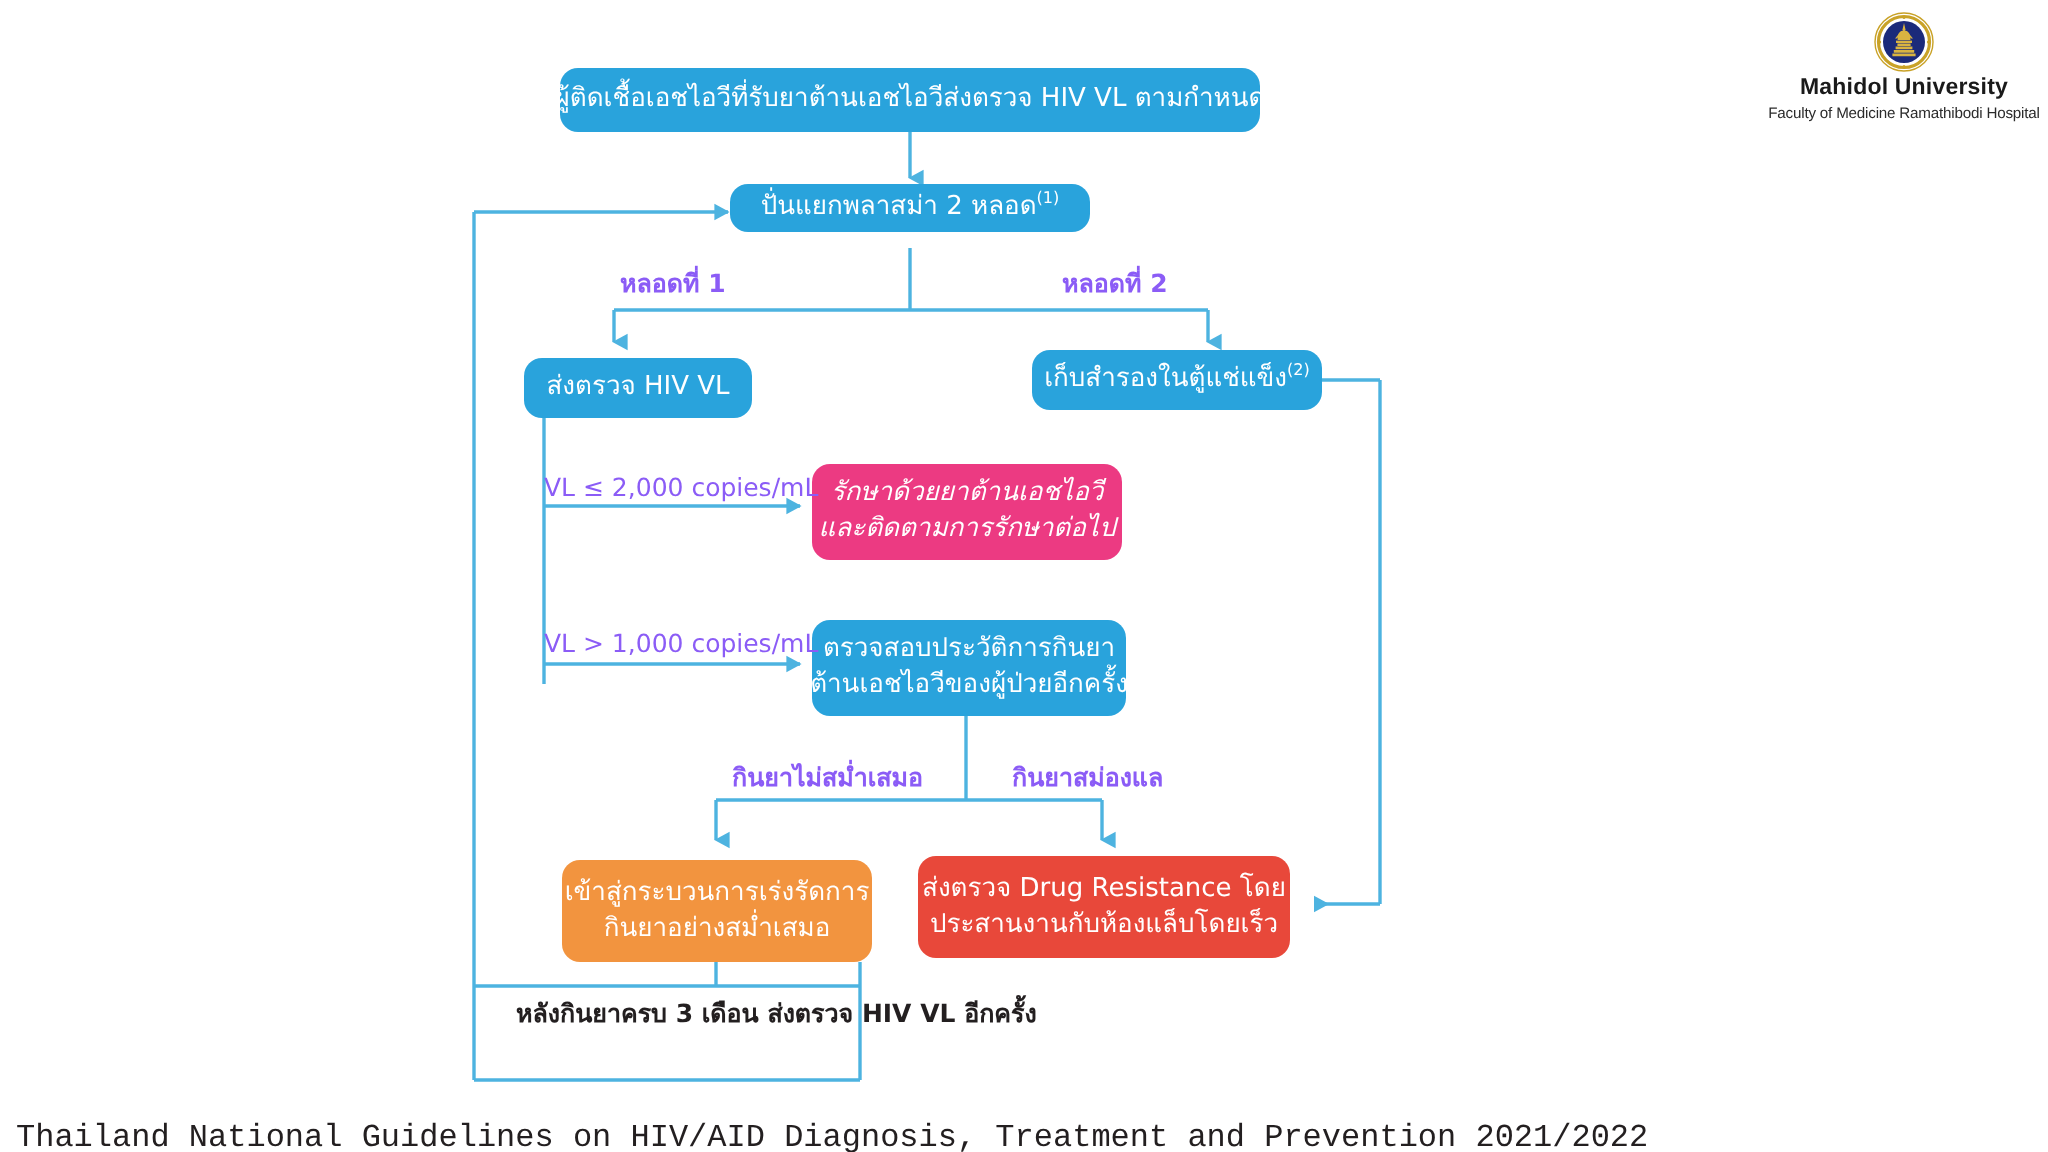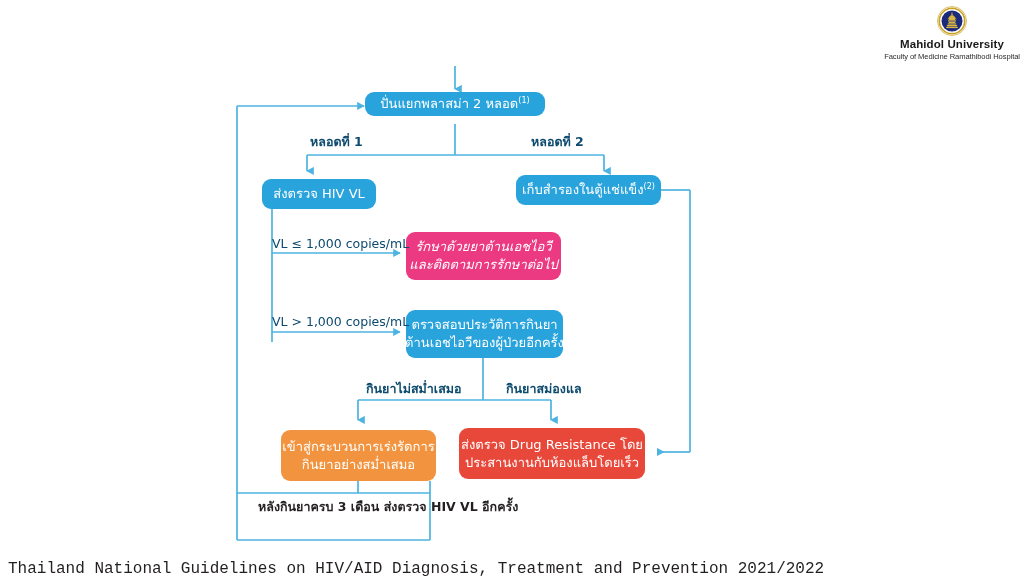--- a/index.html
+++ b/index.html
@@ -36,21 +36,21 @@
   .n-blue   { background: #29a3dc; }
   .n-pink   { background: #ec3a82; font-style: italic; }
   .n-orange { background: #f2943f; }
   .n-red    { background: #e8483a; }
 
   sup.fn { font-size: 0.62em; vertical-align: super; line-height: 0; }
 
   
   .edge-label {
     position: absolute;
-    color: #0c4a6e;
+    color: #8b5cf6;
     white-space: nowrap;
     font-weight: bold;
   }
   .plain-label {
     position: absolute;
     color: #231f20;
     white-space: nowrap;
     text-align: center;
     font-weight: bold;
     line-height: 1.45;
@@ -132,20 +132,23 @@
       <path d="M237,106 L364,106" marker-end="url(#ah-right)"></path>
       <path d="M430,481 L430,493"></path>
       <path d="M237,493 L430,493"></path>
 
       <path d="M661,190 L690,190"></path>
       <path d="M690,190 L690,452"></path>
       <path d="M690,452 L658,452" marker-end="url(#ah-left)"></path>
     </g>
   </svg>
 
+  <div class="node n-blue" style="left:280px; top:34px; width:350px; height:32px; font-size:13px;">
+    <span class="ln">ผู้ติดเชื้อเอชไอวีที่รับยาต้านเอชไอวีส่งตรวจ HIV VL ตามกำหนด</span>
+  </div>
 
   <div class="node n-blue" style="left:365px; top:92px; width:180px; height:24px; font-size:13px;">
     <span class="ln"><span>ปั่นแยกพลาสม่า 2 หลอด</span><sup class="fn">(1)</sup></span>
   </div>
 
   <div class="node n-blue" style="left:262px; top:179px; width:114px; height:30px; font-size:13px;">
     <span class="ln">ส่งตรวจ HIV VL</span>
   </div>
 
   <div class="node n-blue" style="left:516px; top:175px; width:145px; height:30px; font-size:13px;">
@@ -169,21 +172,21 @@
 
   <div class="node n-red" style="left:459px; top:428px; width:186px; height:51px; font-size:13px;">
     <span class="ln">ส่งตรวจ Drug Resistance โดย</span>
     <span class="ln">ประสานงานกับห้องแล็บโดยเร็ว</span>
   </div>
 
   <div class="edge-label" style="left:310px; top:132px; font-size:12.5px;">หลอดที่ 1</div>
 
   <div class="edge-label" style="left:531px; top:132px; font-size:12.5px;">หลอดที่ 2</div>
 
-  <div class="edge-label" style="left:272px; top:236px; font-size:12.5px; font-weight:normal;">VL ≤ 1,000 copies/mL</div>
+  <div class="edge-label" style="left:272px; top:236px; font-size:12.5px; font-weight:normal;">VL ≤ 2,000 copies/mL</div>
 
   <div class="edge-label" style="left:272px; top:314px; font-size:12.5px; font-weight:normal;">VL &gt; 1,000 copies/mL</div>
 
   <div class="edge-label" style="left:366px; top:379px; font-size:12.5px;">กินยาไม่สม่ำเสมอ</div>
 
   <div class="edge-label" style="left:506px; top:379px; font-size:12.5px;">กินยาสม่องแล</div>
 
   <div class="plain-label" style="left:258px; top:498px; width:180px; font-size:12.5px;">
     <span class="ln">หลังกินยาครบ 3 เดือน</span>
     <span class="ln">ส่งตรวจ HIV VL อีกครั้ง</span>

